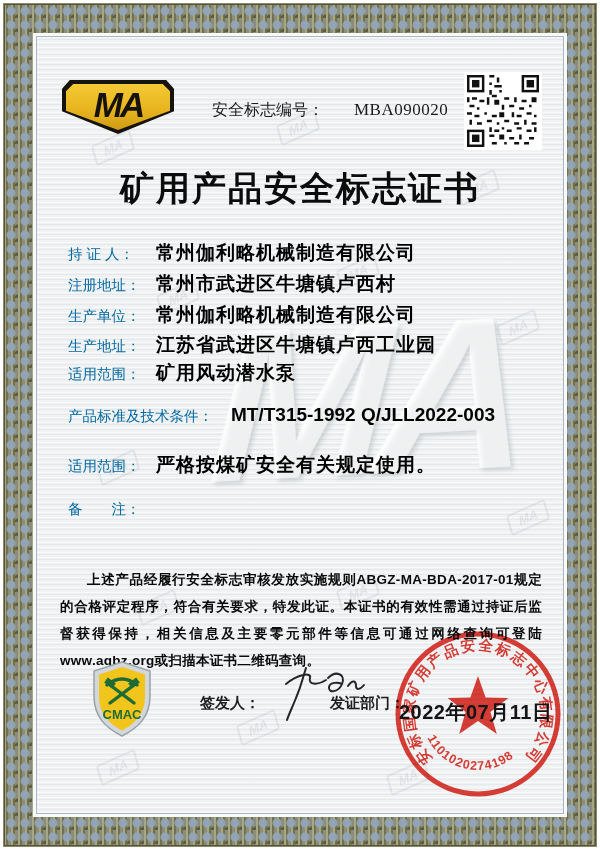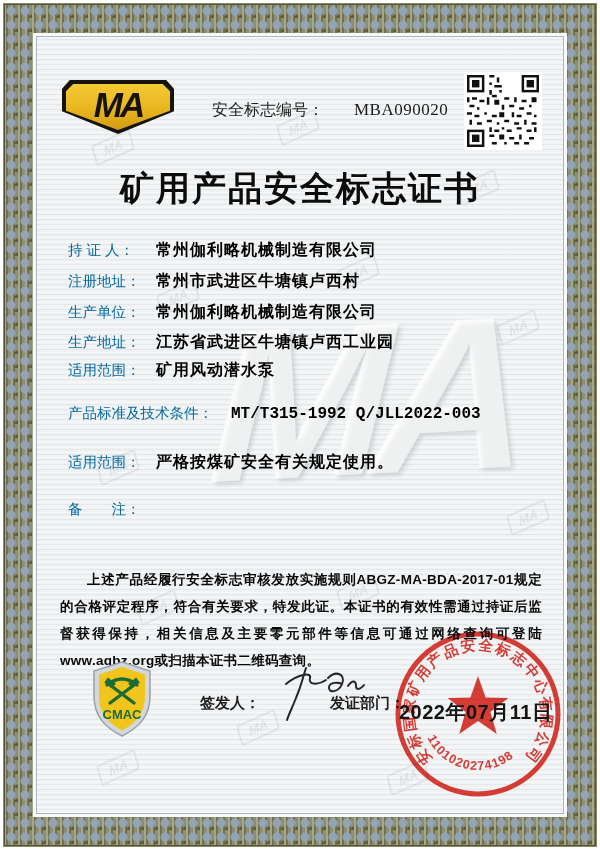--- a/index.html
+++ b/index.html
@@ -48,21 +48,21 @@
 
   .qr{position:absolute;left:464px;top:72px;width:78px;height:78px;background:#fff;padding:3px;box-sizing:border-box;}
 
   .title{position:absolute;left:0;top:166px;width:100%;text-align:center;
     font-size:34px;font-weight:900;color:#0c0c0c;letter-spacing:2px;}
 
   
   .row{position:absolute;left:68px;right:50px;font-size:14.5px;color:#1f1f1f;white-space:nowrap;}
   .lbl{display:inline-block;width:88px;color:#0369a1;}
   .row.wide .lbl{width:auto;margin-right:18px;}
-  .val{font-weight:bold;color:#000;font-size:16px;font-family:Liberation Mono, monospace;}
+  .val{font-weight:bold;color:#000;font-size:19px;}
   .val.kai{letter-spacing:1px;}
   .lbl2{display:inline-block;color:#222;margin-left:52px;margin-right:14px;}
 
   .statement{position:absolute;left:60px;top:566px;width:482px;font-size:13.5px;line-height:27px;
     font-weight:bold;color:#0a0a0a;text-align:justify;text-indent:2em;letter-spacing:.3px;}
 
   .cmac{position:absolute;left:88px;top:660px;width:68px;height:78px;}
   .signer{position:absolute;left:200px;top:694px;font-size:15px;font-weight:bold;color:#1d1d1d;}
   .signature{position:absolute;left:272px;top:658px;width:100px;height:72px;}
   .dept{position:absolute;left:330px;top:694px;font-size:15px;font-weight:bold;color:#1d1d1d;}

